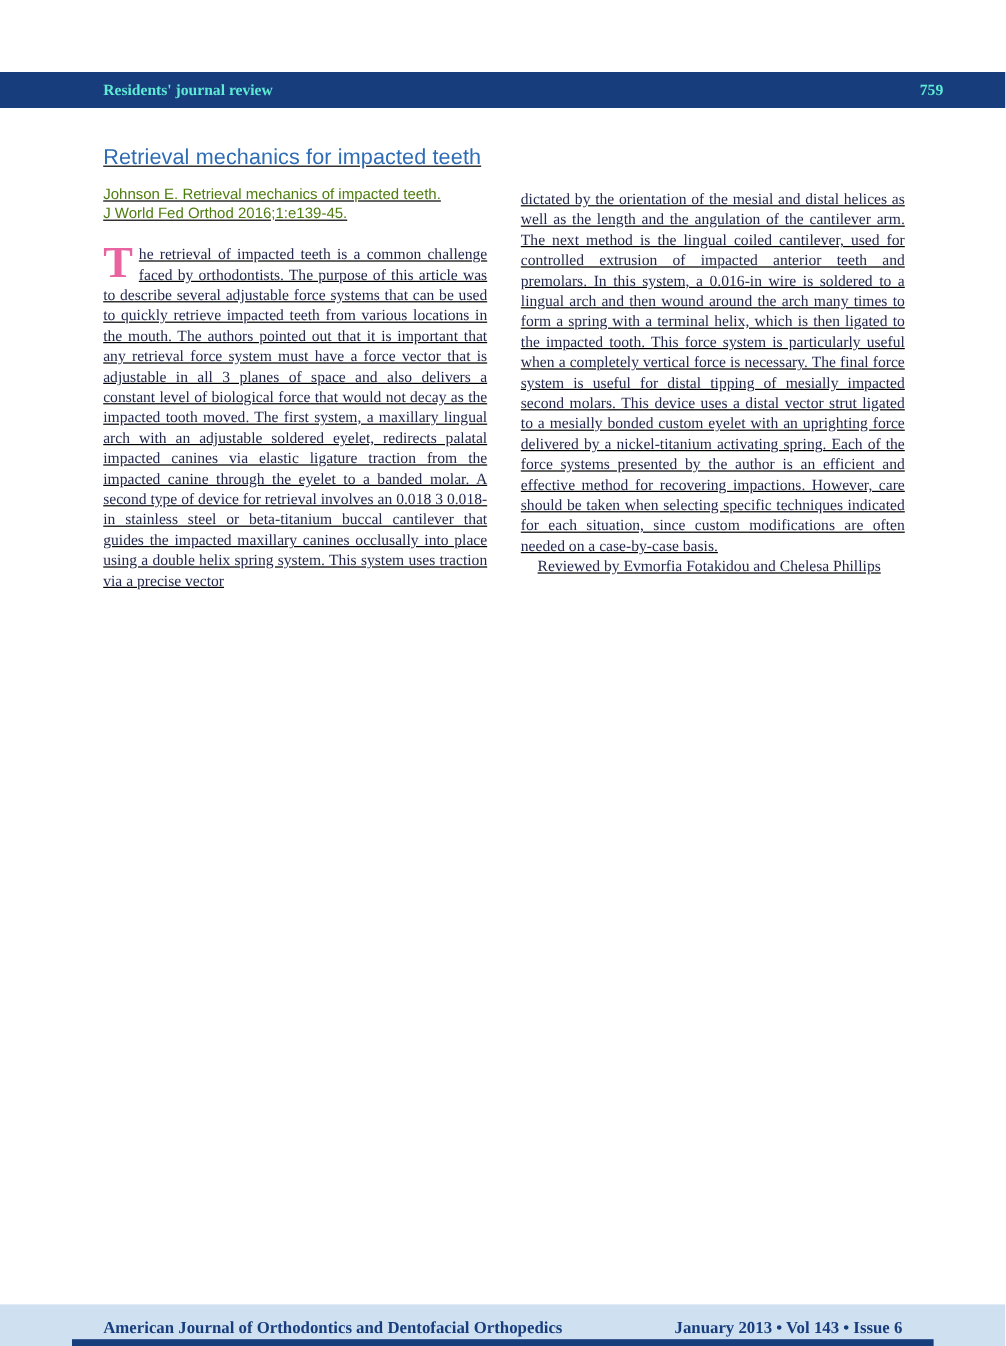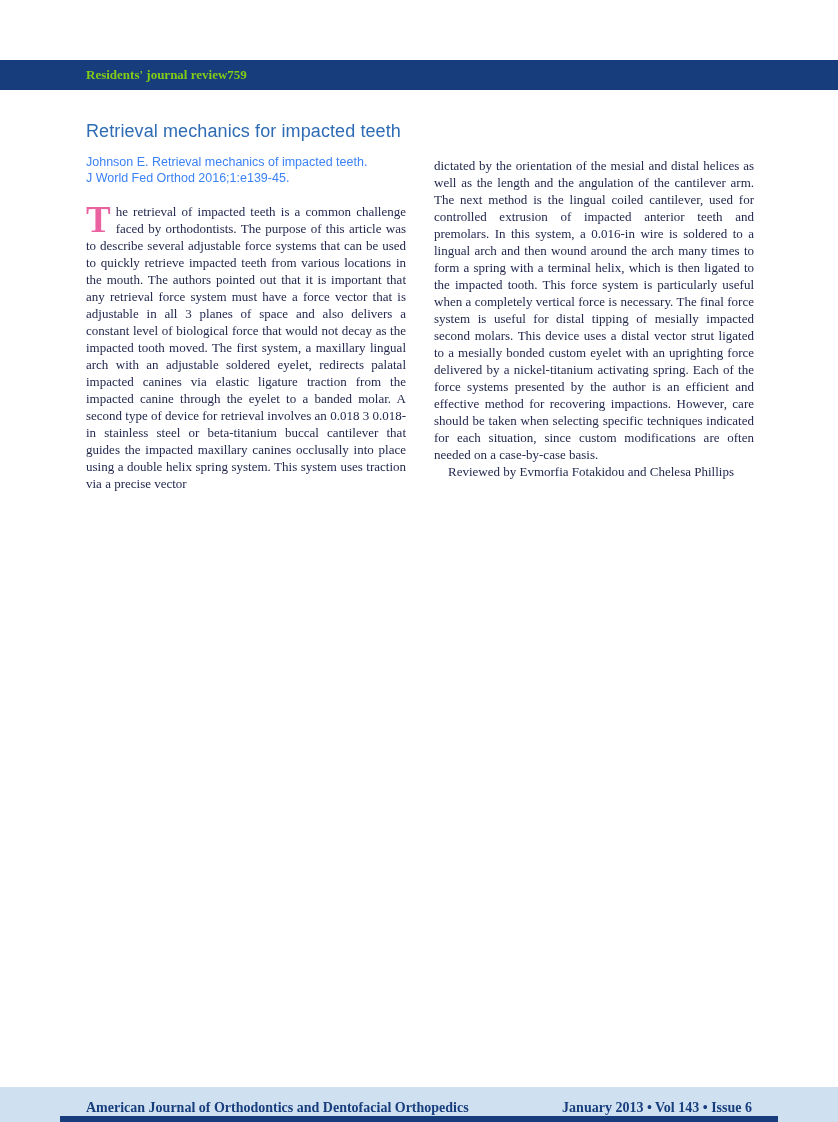--- a/index.html
+++ b/index.html
@@ -17,61 +17,63 @@
   }
 
   
   .topbar {
     position: absolute;
     top: 60px;
     left: 0;
     right: 0;
     height: 30px;
     background: #173d7c;
-    color: #84cc16;
+    color: #5eead4;
     display: flex;
     align-items: center;
+    justify-content: space-between;
     padding: 0 52px 0 86px;
     box-sizing: border-box;
     font-weight: bold;
     font-size: 13px;
     font-family: "Liberation Serif", serif;
   }
 
   
   .content {
     position: absolute;
     top: 120px;
     left: 86px;
     width: 668px;
     height: 900px;
   }
   .col {
     position: absolute;
     top: 0;
     width: 320px;
+    text-decoration: underline;
   }
   .col-left  { left: 0; }
   .col-right { left: 348px; top: 3px; margin-top: 34px; }
 
   .title {
     margin: 0;
     font-family: "Liberation Sans", sans-serif;
     font-weight: normal;
     font-size: 18px;
     line-height: 22px;
     color: #2e6cb5;
     letter-spacing: 0.1px;
   }
   .citation {
     margin: 12px 0 0 0;
     font-family: "Liberation Sans", sans-serif;
     font-size: 12.5px;
     line-height: 16px;
-    color: #3b82f6;
+    color: #4d7c0f;
   }
   .body {
     margin: 0;
     font-size: 13px;
     line-height: 17px;
     text-align: justify;
     color: #23294e;
   }
   .body.first {
     margin-top: 17px;

